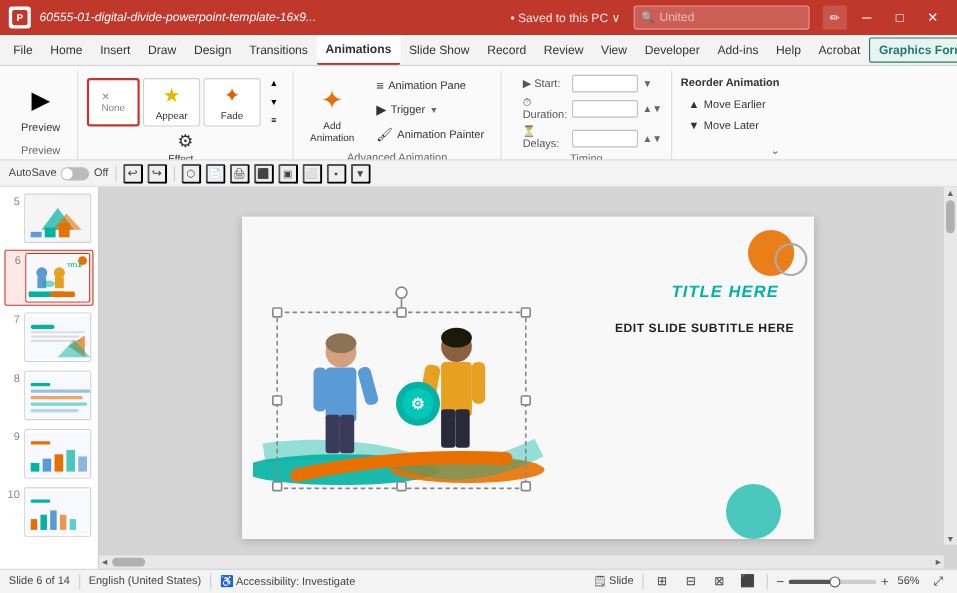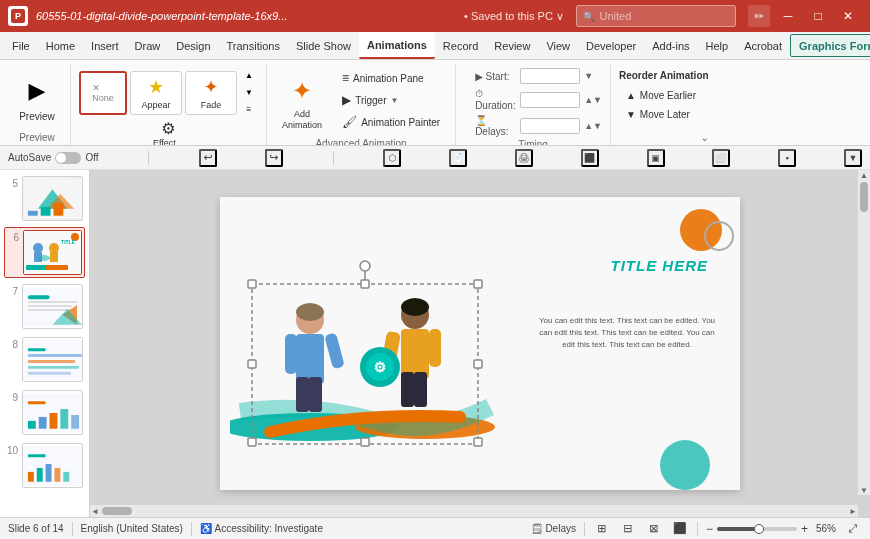--- a/index.html
+++ b/index.html
@@ -203,21 +203,20 @@
 
     
     .quickaccess-bar {
       background: #f3f3f3;
       height: 24px;
       display: flex;
       align-items: center;
       padding: 0 8px;
       gap: 4px;
       border-bottom: 1px solid #e0e0e0;
-      justify-content: space-between;
     }
     .qa-btn {
       width: 18px; height: 18px;
       display: flex; align-items: center; justify-content: center;
       cursor: pointer; border-radius: 2px; font-size: 11px; color: #444;
     }
     .autosave-toggle {
       display: flex; align-items: center; gap: 4px;
       font-size: 10px; color: #444;
     }
@@ -442,22 +441,22 @@
   </div>
 </div>
 
 <div class="menu-bar">
   <div class="menu-item">File</div>
   <div class="menu-item">Home</div>
   <div class="menu-item">Insert</div>
   <div class="menu-item">Draw</div>
   <div class="menu-item">Design</div>
   <div class="menu-item">Transitions</div>
+  <div class="menu-item animations-tab">Animations</div>
   <div class="menu-item">Slide Show</div>
-  <div class="menu-item animations-tab">Animations</div>
   <div class="menu-item">Record</div>
   <div class="menu-item">Review</div>
   <div class="menu-item">View</div>
   <div class="menu-item">Developer</div>
   <div class="menu-item">Add-ins</div>
   <div class="menu-item">Help</div>
   <div class="menu-item">Acrobat</div>
   <div class="menu-item graphics-format">Graphics Format</div>
   <div class="menu-spacer"></div>
 
@@ -716,22 +715,22 @@
   <div class="slide-area">
     <div class="slide-canvas">
 
       <div class="slide-content">
 
         <div class="deco-circle1"></div>
         <div class="deco-circle2"></div>
 
         <div class="slide-title-text">TITLE HERE</div>
 
-
-        <div class="slide-body-text">You can edit this text. This text can be edited. You can edit this text. This text can be edited. You can edit this text. This text can be edited.</div>
+        <div class="slide-subtitle-text">EDIT SLIDE SUBTITLE HERE</div>
+
 
         <svg class="slide-illustration" viewBox="0 0 270 220" xmlns="http://www.w3.org/2000/svg">
 
           <ellipse cx="80" cy="185" rx="90" ry="14" fill="#00b3a4" opacity="0.9"></ellipse>
 
           <ellipse cx="195" cy="185" rx="70" ry="12" fill="#e87000" opacity="0.9"></ellipse>
 
           <path d="M10,170 Q80,160 150,180 Q200,195 260,165" stroke="#00b3a4" stroke-width="18" fill="none" opacity="0.4"></path>
 
           <g transform="translate(50, 60)">
@@ -816,21 +815,21 @@
   <div class="status-separator"></div>
   <span>English (United States)</span>
   <div class="status-separator"></div>
   <span>
     <span>♿</span>
     <span>Accessibility: Investigate</span>
   </span>
   <div class="status-spacer"></div>
   <span style="cursor:pointer; display:flex; align-items:center; gap:2px;">
     <span>🗒</span>
-    <span>Delays</span>
+    <span>Slide</span>
   </span>
   <div class="status-separator"></div>
   <div class="status-icon-btn">⊞</div>
   <div class="status-icon-btn">⊟</div>
   <div class="status-icon-btn">⊠</div>
   <div class="status-icon-btn">⬛</div>
   <div class="status-separator"></div>
   <div class="zoom-slider-container">
     <span style="cursor:pointer;font-size:12px;">−</span>
     <div class="zoom-slider">

